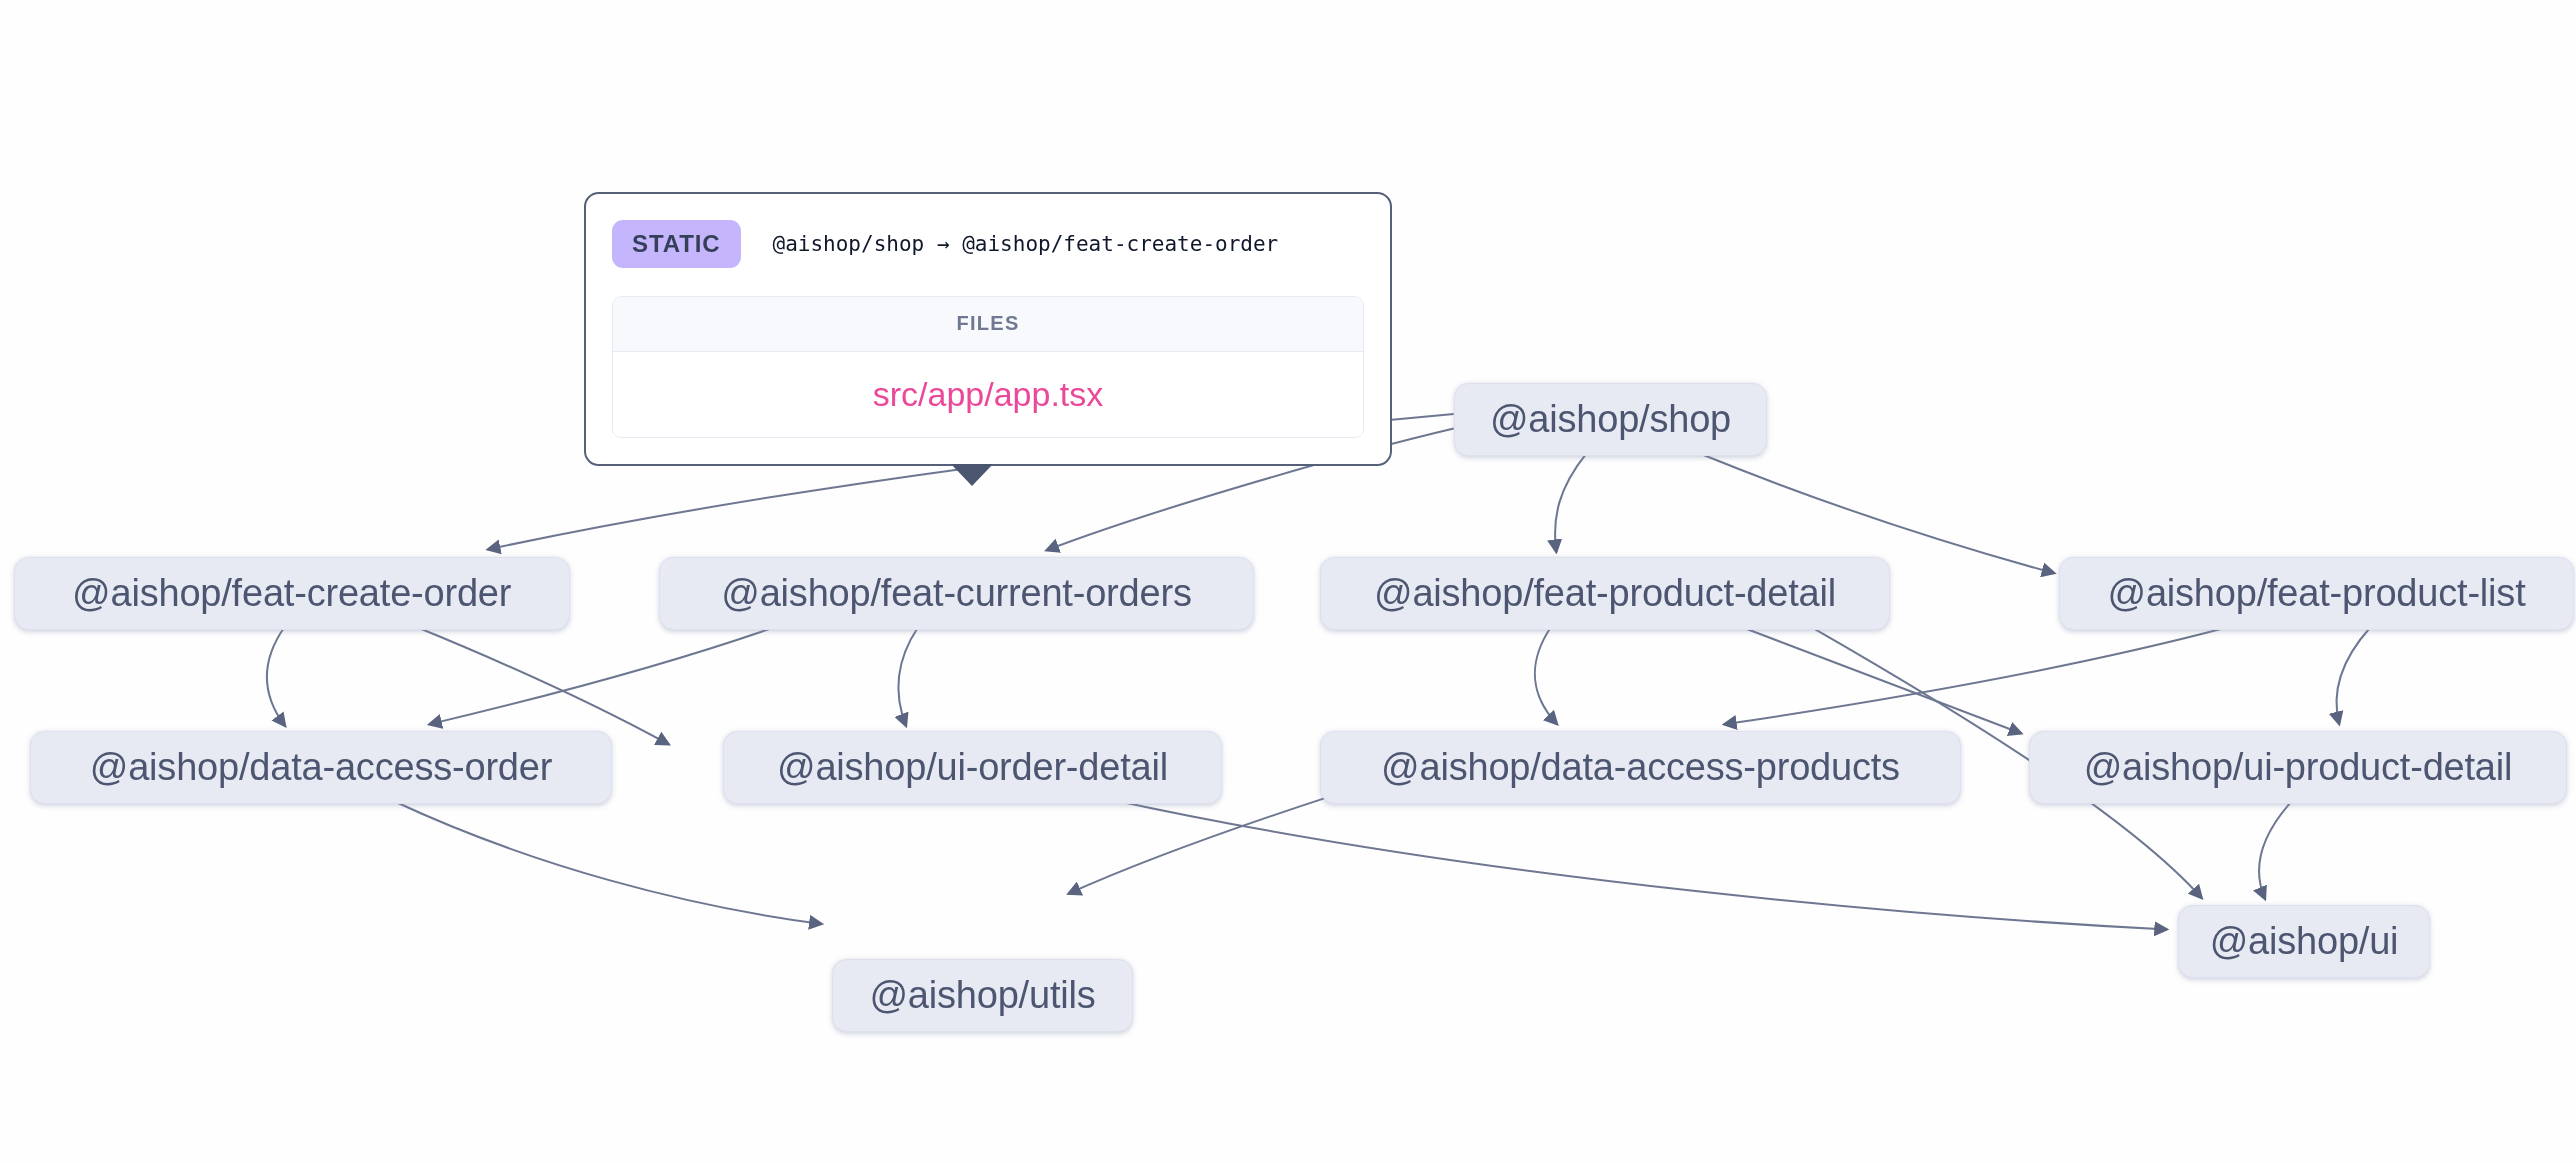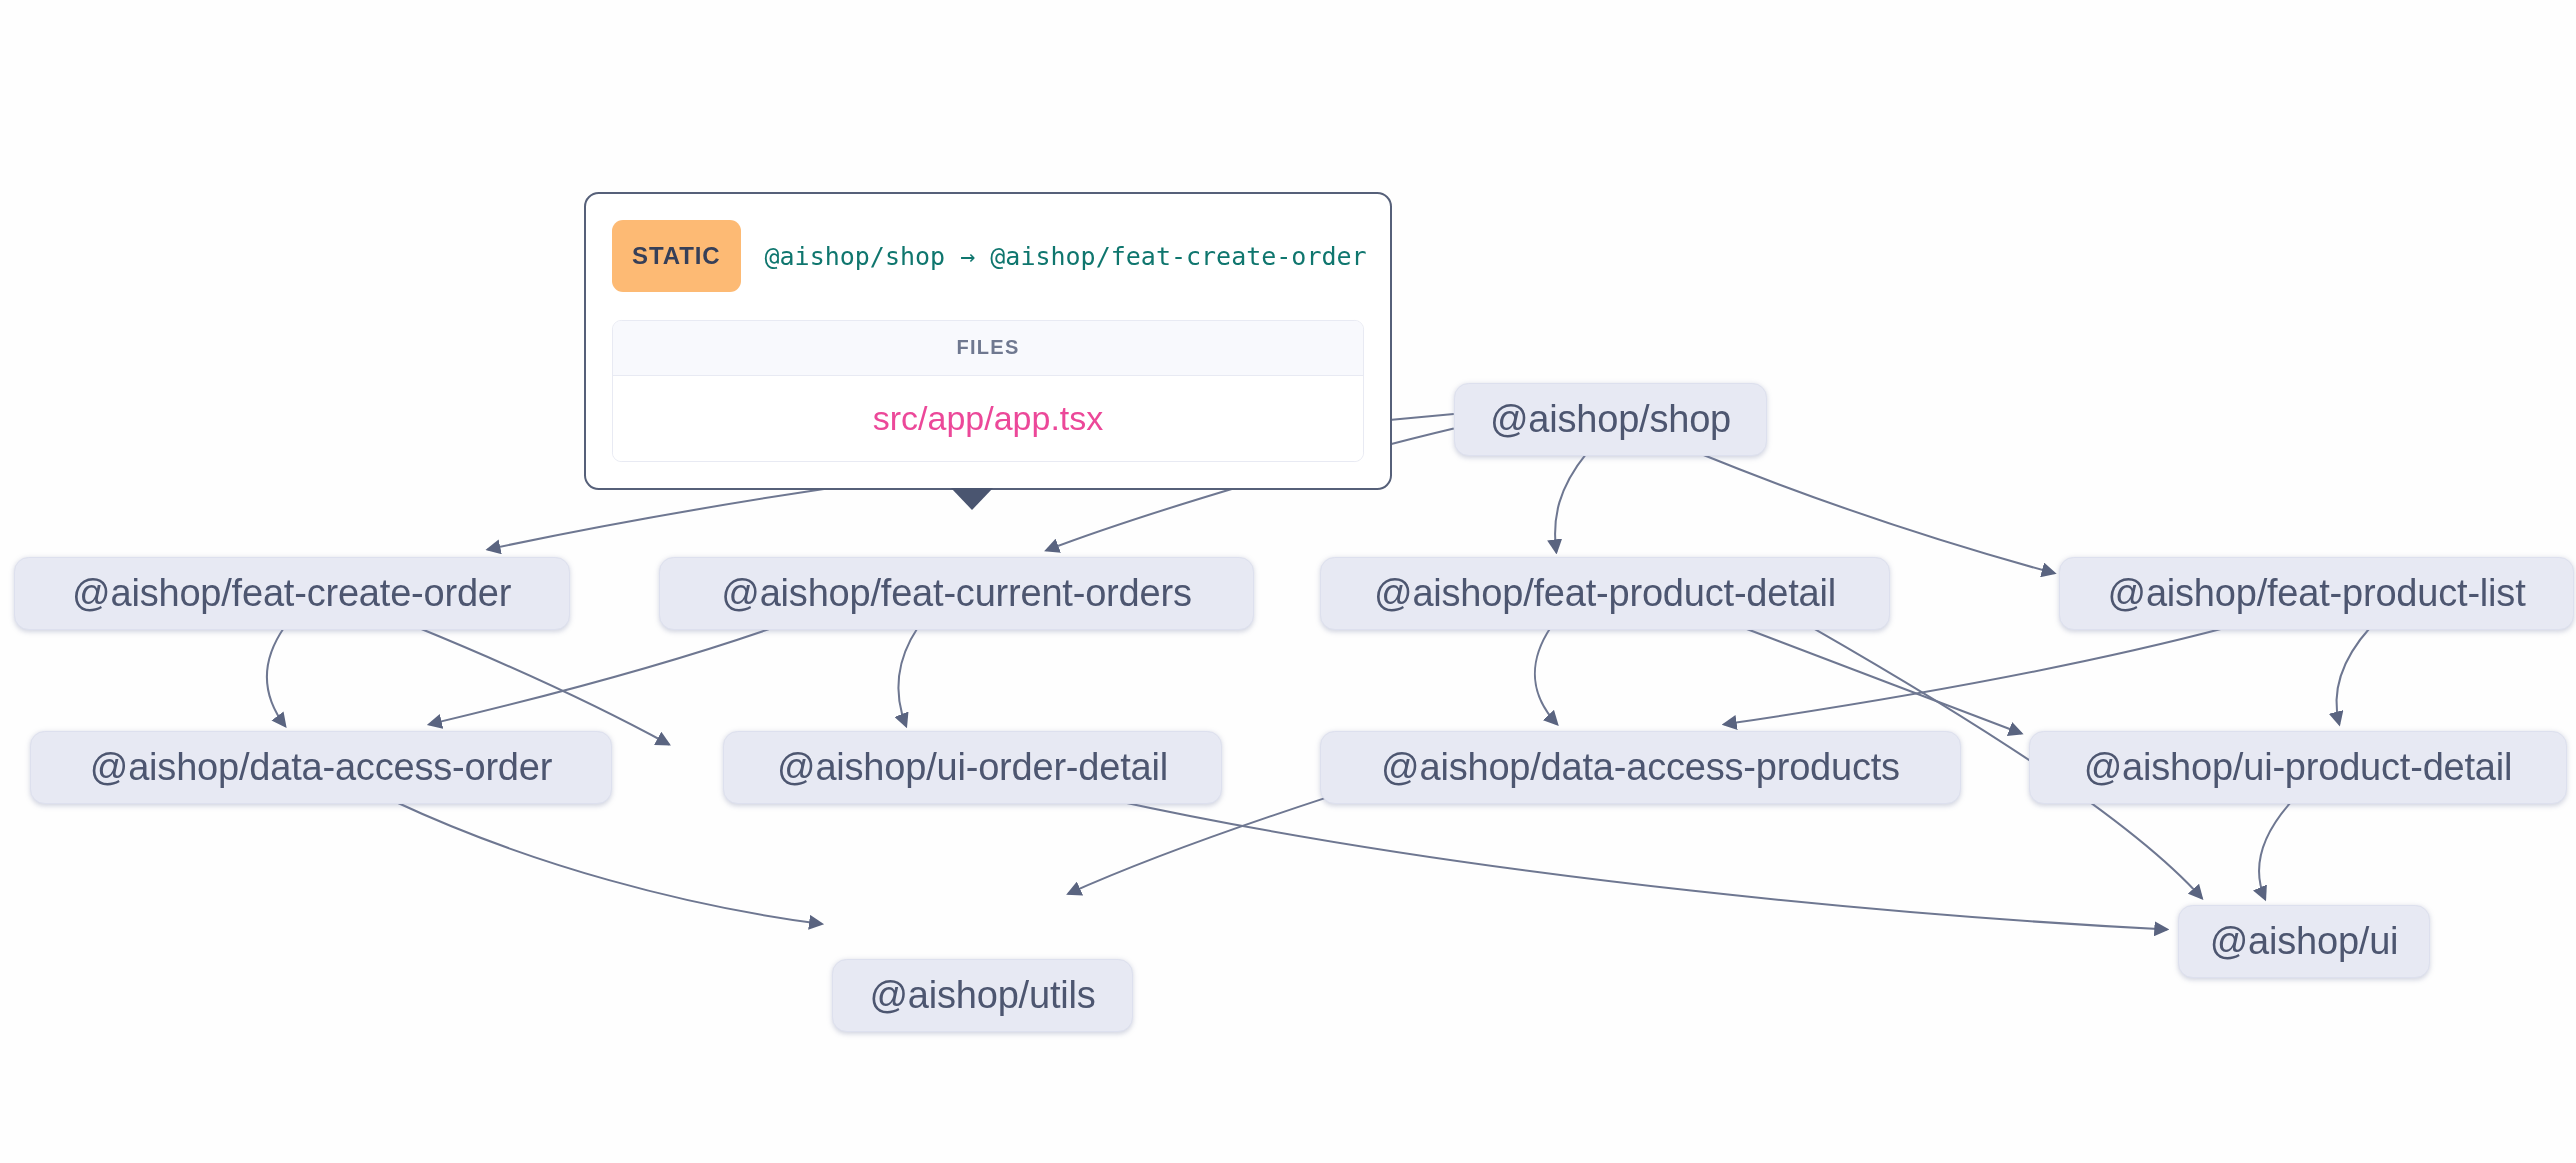--- a/index.html
+++ b/index.html
@@ -34,27 +34,27 @@
     padding:26px;
   }
   #tooltip .caret{
     position:absolute;bottom:-22px;left:365px;width:0;height:0;
     border-left:21px solid transparent;
     border-right:21px solid transparent;
     border-top:22px solid #4a5570;
   }
   .tt-header{display:flex;align-items:center;gap:24px;}
   .tt-badge{
-    background:#fdba74;color:#363f58;
+    background:#c4b5fd;color:#363f58;
     font-size:24px;font-weight:700;letter-spacing:0.9px;
-    padding:22px 20px;border-radius:11px;flex:0 0 auto;
+    padding:10px 20px;border-radius:11px;flex:0 0 auto;
   }
   .tt-dep{
     font-family:"DejaVu Sans Mono","Liberation Mono",monospace;
-    font-size:25px;color:#0f766e;white-space:nowrap;
+    font-size:21px;color:#0f172a;white-space:nowrap;margin-left:8px;
   }
   .tt-files{
     margin-top:27.5px;border:0.9px solid #e8eaf3;border-radius:9.2px;overflow:hidden;text-align:center;
   }
   .tt-files-header{
     background:#f8f9fd;border-bottom:0.9px solid #e8eaf3;
     padding:15.6px 24px;
     font-size:20px;font-weight:600;letter-spacing:1.3px;color:#6f7890;
   }
   .tt-file-row{

